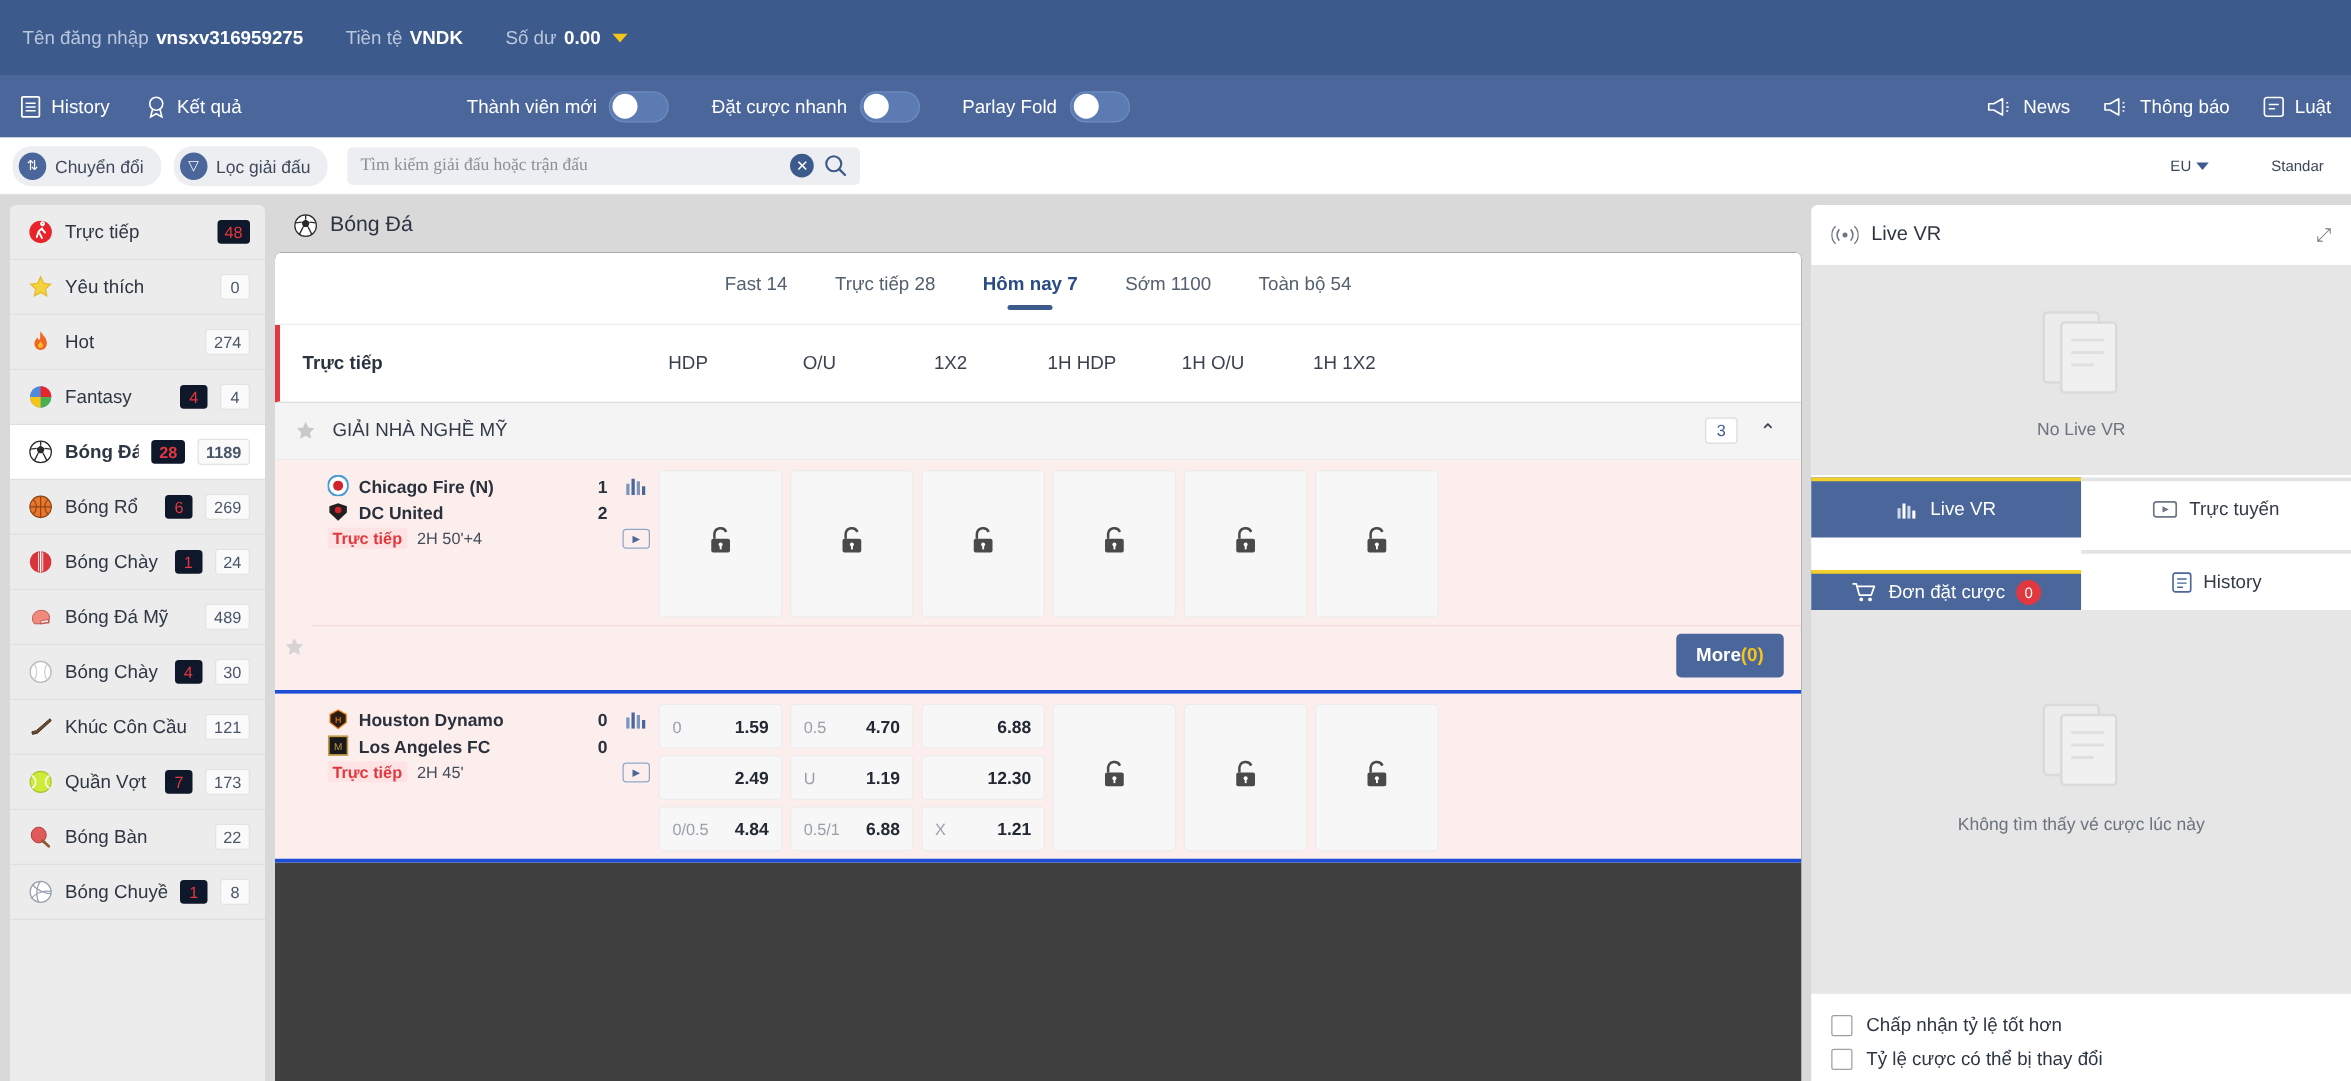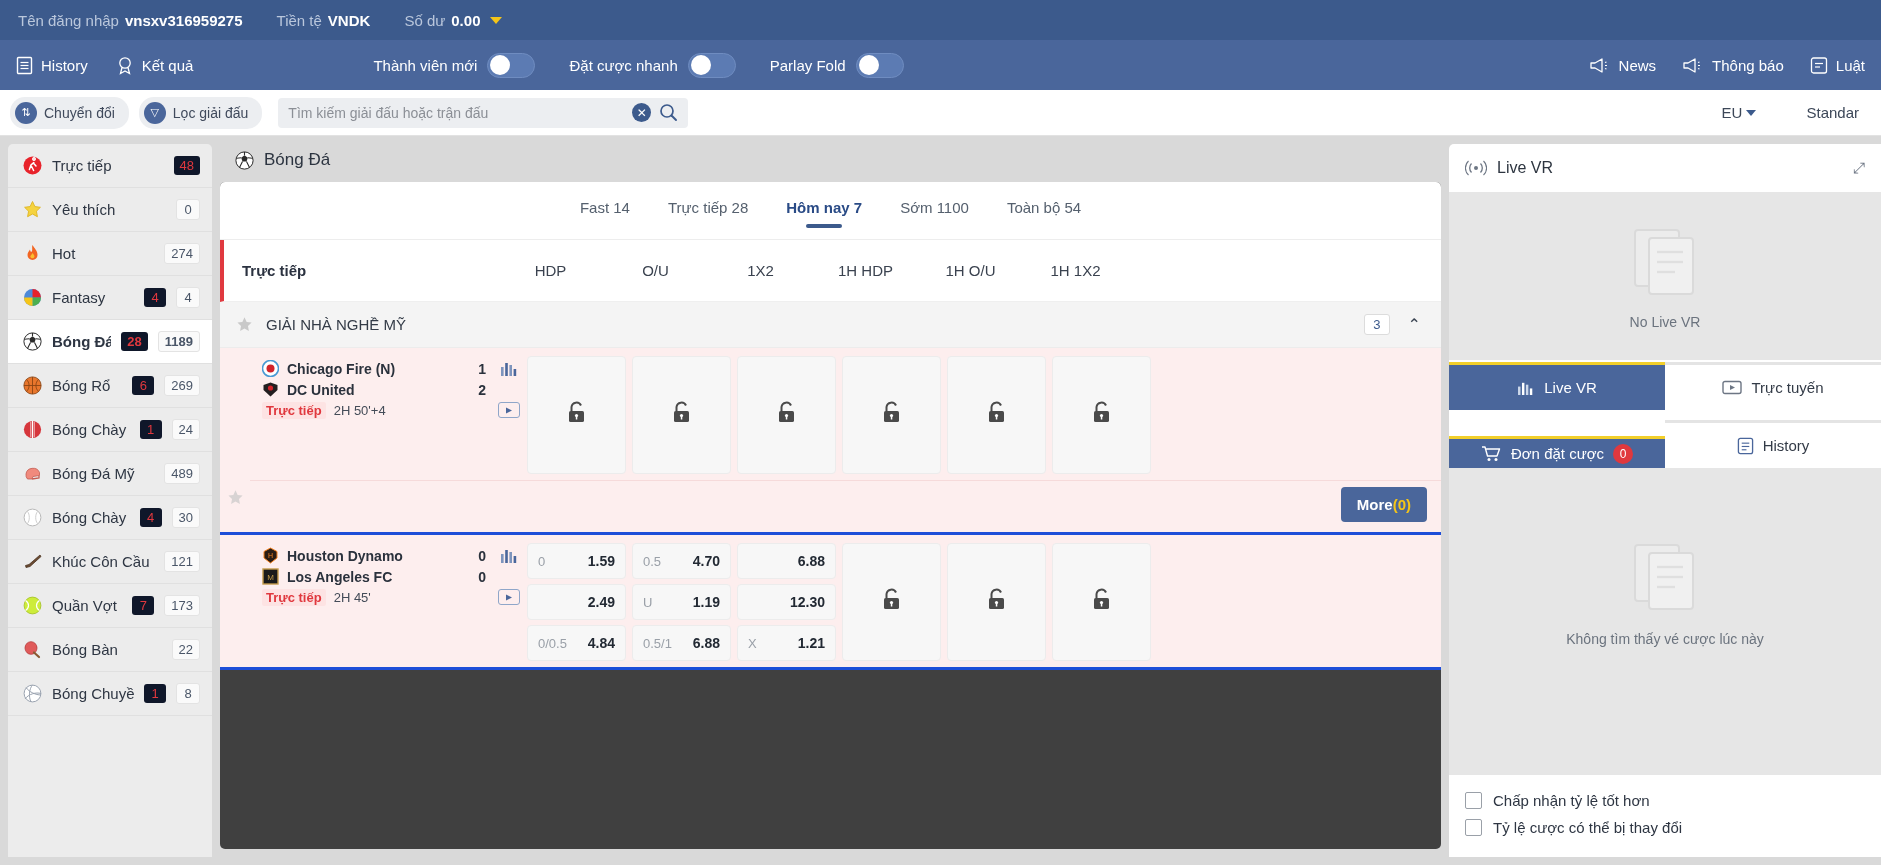--- a/index.html
+++ b/index.html
@@ -5,21 +5,21 @@
   * { box-sizing: border-box; margin: 0; padding: 0; }
   html, body {
     width: 1881px; height: 865px;
     font-family: "Liberation Sans", sans-serif;
     background: #d9d9d9;
     overflow: hidden;
   }
 
   
   .topbar {
-    height: 40px; background: #3c5a8c;
+    height: 60px; background: #3c5a8c;
     display: flex; align-items: center;
     color: #c6d2e4; font-size: 15px;
     padding: 0 18px;
   }
   .tb-item { display: flex; align-items: center; gap: 6px; margin-right: 34px; white-space: nowrap; }
   .tb-label { color: #bac7dc; }
   .tb-val { color: #ffffff; font-weight: bold; }
   .caret-down {
     width: 0; height: 0; border-left: 6px solid transparent;
     border-right: 6px solid transparent; border-top: 7px solid #f5c518;
@@ -65,30 +65,30 @@
     width: 22px; height: 22px; border-radius: 50%;
     background: #4a669b; color: #fff; font-size: 11px;
     display: flex; align-items: center; justify-content: center;
   }
   .searchbox {
     flex: 0 0 410px; height: 30px; background: #eceef1; border-radius: 4px;
     display: flex; align-items: center; padding: 0 10px; gap: 8px; margin-left: 6px;
   }
   .searchbox input {
     flex: 1; border: none; background: transparent; outline: none;
-    font-size: 14px; color: #555; font-family: Liberation Sans, sans-serif;
+    font-size: 14px; color: #555; font-family: Liberation Serif, serif;
   }
   .searchbox input::placeholder { color: #8b8f96; }
   .clear-ic {
     width: 19px; height: 19px; border-radius: 50%; background: #3c5a8c;
     color: #fff; font-size: 12px; display: flex; align-items: center;
     justify-content: center; cursor: pointer; flex: none;
   }
   .fb-right { margin-left: auto; display: flex; align-items: center; gap: 50px; padding-right: 12px; }
-  .fb-sel { font-size: 15px; color: #3c4758; display: flex; align-items: center; gap: 4px; cursor: pointer; }
+  .fb-sel { font-size: 12px; color: #3c4758; display: flex; align-items: center; gap: 4px; cursor: pointer; }
   .caret-dark {
     width: 0; height: 0; border-left: 5px solid transparent;
     border-right: 5px solid transparent; border-top: 6px solid #3c5a8c;
   }
 
   
   .body { display: flex; height: calc(865px - 48px - 50px - 46px); background: #d9d9d9; }
 
   
   .sidebar {

